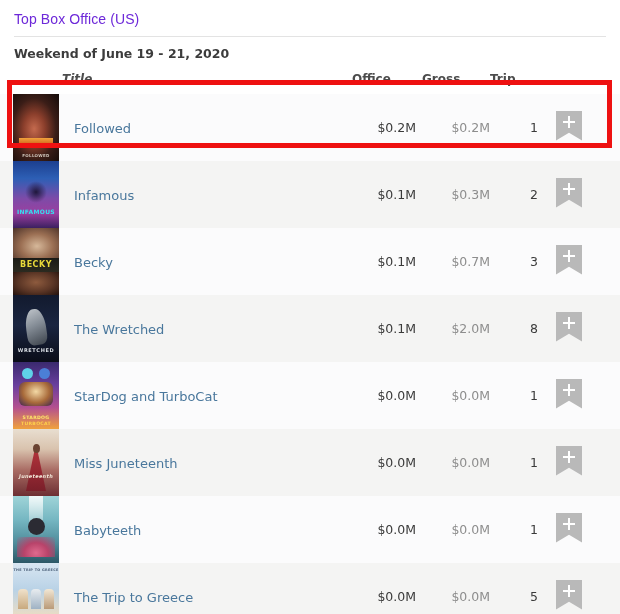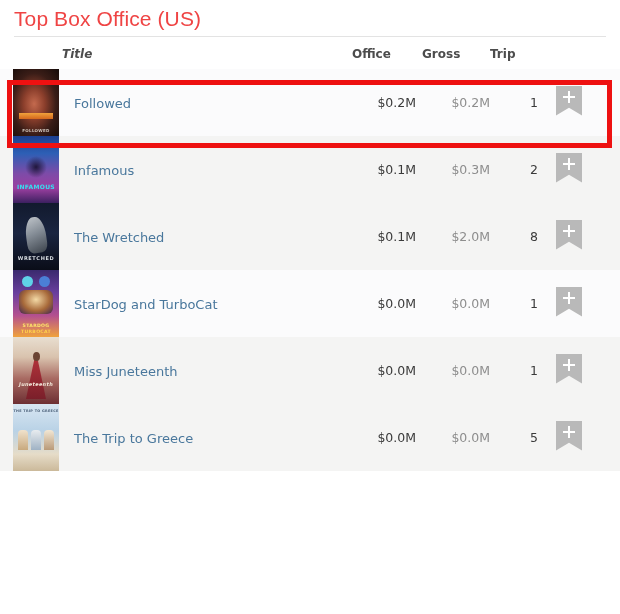--- a/index.html
+++ b/index.html
@@ -22,23 +22,23 @@
     height: 614px;
     background: #ffffff;
     box-sizing: border-box;
   }
 
   
   .header {
     padding: 6px 0 0 14px;
   }
   .page-title {
-    font-size: 21px;
+    font-size: 14px;
     font-weight: 400;
-    color: #ef4444;
+    color: #6d28d9;
     letter-spacing: 0.1px;
     line-height: 26px;
     margin: 0;
     padding: 0 0 4px 0;
     font-family: "Liberation Sans", "DejaVu Sans", sans-serif;
   }
   .title-rule {
     height: 1px;
     background: #e3e3e3;
     margin: 0 6px 0 0;
@@ -297,20 +297,21 @@
   }
 </style>
 </head>
 <body>
 
 <div class="widget">
 
   <div class="header">
     <div class="page-title">Top Box Office (US)</div>
     <div class="title-rule"></div>
+    <div class="subtitle">Weekend of June 19 - 21, 2020</div>
   </div>
 
   <table class="bo-table">
     <colgroup>
       <col class="c-poster">
         <col class="c-title">
         <col class="c-weekend">
       <col class="c-gross">
         <col class="c-weeks">
         <col class="c-action">
@@ -364,20 +365,42 @@
         <td class="gross-cell">$0.3M</td>
         <td class="weeks-cell">2</td>
         <td class="action-cell">
           <button class="wl-btn">
             <span class="plus-h"></span>
             <span class="plus-v"></span>
           </button>
         </td>
       </tr>
 
+      <tr class="row-odd">
+        <td class="poster-cell">
+          <span class="poster p-becky">
+            <span class="top"></span>
+            <span class="mid"></span>
+            <span class="bot"></span>
+            <span class="pband txt">BECKY</span>
+          </span>
+        </td>
+        <td class="title-cell">
+          <a class="movie-link" href="#">Becky</a>
+        </td>
+        <td class="weekend-cell">$0.1M</td>
+        <td class="gross-cell">$0.7M</td>
+        <td class="weeks-cell">3</td>
+        <td class="action-cell">
+          <button class="wl-btn">
+            <span class="plus-h"></span>
+            <span class="plus-v"></span>
+          </button>
+        </td>
+      </tr>
 
       <tr class="row-even">
         <td class="poster-cell">
           <span class="poster p-wretched">
             <span class="pbase"></span>
             <span class="hand"></span>
             <span class="pband txt">WRETCHED</span>
           </span>
         </td>
         <td class="title-cell">
@@ -435,20 +458,42 @@
         <td class="gross-cell">$0.0M</td>
         <td class="weeks-cell">1</td>
         <td class="action-cell">
           <button class="wl-btn">
             <span class="plus-h"></span>
             <span class="plus-v"></span>
           </button>
         </td>
       </tr>
 
+      <tr class="row-odd">
+        <td class="poster-cell">
+          <span class="poster p-babyteeth">
+            <span class="pbase"></span>
+            <span class="beam"></span>
+            <span class="hair"></span>
+            <span class="flowers"></span>
+          </span>
+        </td>
+        <td class="title-cell">
+          <a class="movie-link" href="#">Babyteeth</a>
+        </td>
+        <td class="weekend-cell">$0.0M</td>
+        <td class="gross-cell">$0.0M</td>
+        <td class="weeks-cell">1</td>
+        <td class="action-cell">
+          <button class="wl-btn">
+            <span class="plus-h"></span>
+            <span class="plus-v"></span>
+          </button>
+        </td>
+      </tr>
 
       <tr class="row-even">
         <td class="poster-cell">
           <span class="poster p-greece">
             <span class="pbase"></span>
             <span class="f1"></span>
             <span class="f2"></span>
             <span class="f3"></span>
             <span class="pband top">THE TRIP TO GREECE</span>
 

